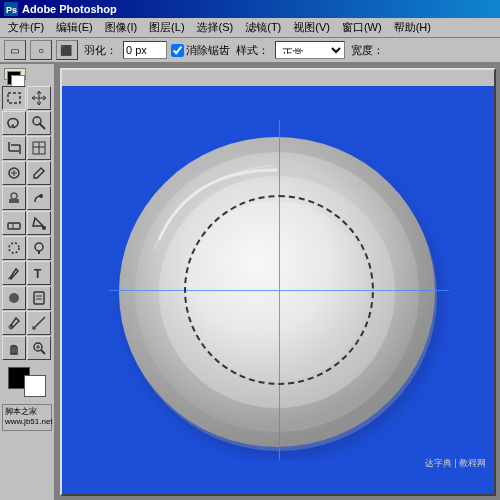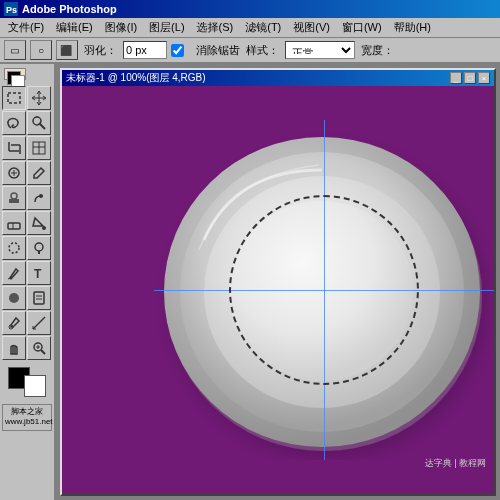--- a/index.html
+++ b/index.html
@@ -89,21 +89,21 @@
       font-size: 11px;
       background: white;
       border: 1px solid #808080;
       border-left-color: #404040;
       border-top-color: #404040;
       padding: 4px 2px;
     }
     .checkbox-area {
       display: flex;
       align-items: center;
-      gap: 12px;
+      gap: 2px;
       font-size: 11px;
     }
 
     
     #main-area {
       display: flex;
       height: calc(500px - 18px - 20px - 26px);
     }
 
     
@@ -140,21 +140,21 @@
       border-bottom-color: #dfdfdf;
     }
     .tool-btn svg {
       width: 16px;
       height: 16px;
     }
     .toolbox-footer {
       margin-top: 4px;
       padding: 2px;
       border: 1px solid #808080;
-      text-align: center;
+      text-align: left;
       font-size: 9px;
       line-height: 1.3;
       background: #c0c0c0;
     }
 
     
     #canvas-area {
       flex: 1;
       background: #808080;
       position: relative;
@@ -194,30 +194,30 @@
       border: 1px solid #808080;
       border-right-color: #404040;
       border-bottom-color: #404040;
       font-size: 8px;
       display: flex;
       align-items: center;
       justify-content: center;
       cursor: pointer;
     }
     #doc-content {
-      background: #701a75;
+      background: #1d4ed8;
       position: absolute;
       top: 16px;
       left: 0;
       right: 0;
       bottom: 0;
       overflow: hidden;
       display: flex;
       align-items: center;
-      justify-content: flex-end;
+      justify-content: flex-start;
       padding-left: 47px;
     }
 
     
     #plate-canvas {
       position: relative;
       width: 340px;
       height: 340px;
     }
 
@@ -495,28 +495,20 @@
 
     <div class="toolbox-footer">
       <div style="white-space:pre-line;font-size:8px;">脚本之家
 www.jb51.net</div>
     </div>
   </div>
 
   <div id="canvas-area">
     <div id="doc-window">
 
-      <div id="doc-title-bar">
-        <span style="font-size:10px;">未标器-1 @ 100%(图层 4,RGB)</span>
-        <div class="doc-title-btns">
-          <div class="doc-title-btn">_</div>
-          <div class="doc-title-btn">□</div>
-          <div class="doc-title-btn">×</div>
-        </div>
-      </div>
 
       <div id="doc-content">
 
         <div id="plate-canvas">
           <svg width="340" height="340" viewBox="0 0 340 340">
 
             <defs>
               <radialGradient id="outerPlate" cx="40%" cy="35%" r="65%">
                 <stop offset="0%" stop-color="#d0d0d0"></stop>
                 <stop offset="50%" stop-color="#b8b8b8"></stop>

